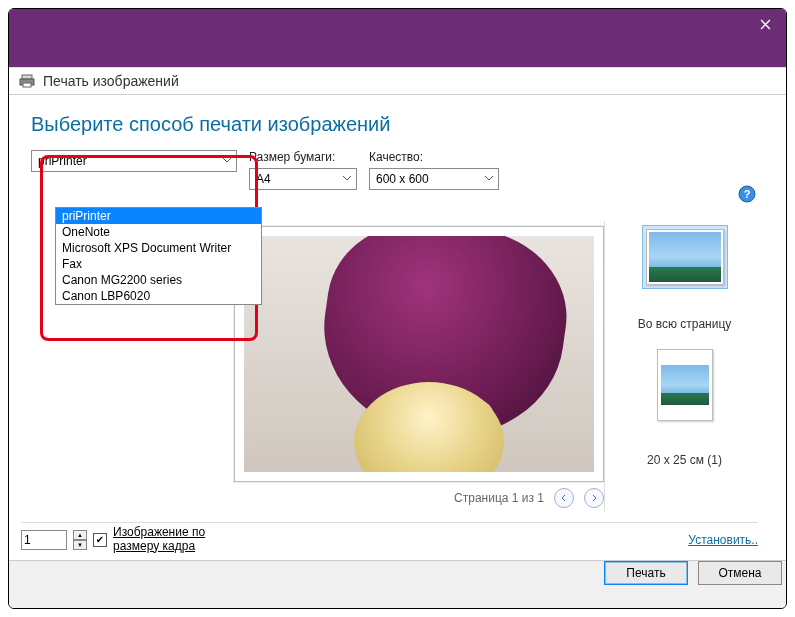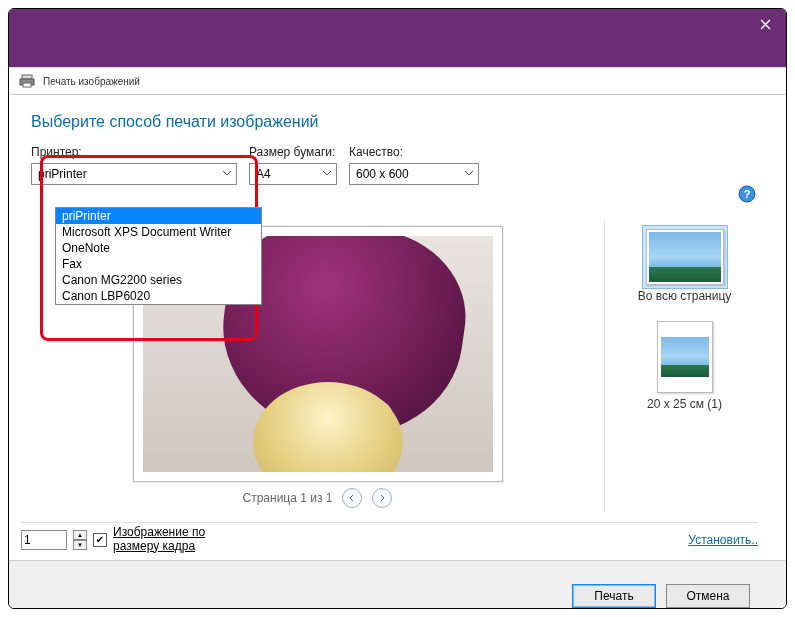--- a/index.html
+++ b/index.html
@@ -1,65 +1,65 @@
 <!DOCTYPE html>
 <html><head>
 <meta charset="utf-8">
 <style>
 * { box-sizing: border-box; margin: 0; padding: 0; font-family: "Segoe UI", Tahoma, sans-serif; }
 body { background: #fff; width: 795px; height: 617px; position: relative; overflow: hidden; }
 .outer { position: absolute; top: 8px; left: 8px; width: 779px; height: 601px; border: 1px solid #000; border-radius: 6px; overflow: hidden; }
 .titlebar { height: 58px; background: #6b2d73; display: flex; align-items: flex-start; justify-content: flex-end; }
 .close-btn { width: 42px; height: 30px; display: flex; align-items: center; justify-content: center; color: #fff; font-size: 14px; }
 .close-btn svg { width: 11px; height: 11px; }
-.headerband { height: 28px; background: #fff; border-top: 1px solid #ddd; border-bottom: 1px solid #ccc; display: flex; align-items: center; padding-left: 10px; gap: 8px; font-size: 10px; color: #333; text-align: right; }
+.headerband { height: 28px; background: #fff; border-top: 1px solid #ddd; border-bottom: 1px solid #ccc; display: flex; align-items: center; padding-left: 10px; gap: 8px; font-size: 14px; color: #333; text-align: right; }
 .printer-ico { width: 16px; height: 16px; }
 .instruction-area { padding: 18px 22px 14px 22px; }
-.instruction { color: #0a6ea6; font-size: 16px; }
+.instruction { color: #0a6ea6; font-size: 20px; }
 .controls-row { display: flex; gap: 12px; padding: 0 22px; position: relative; }
 .ctl { display: flex; flex-direction: column; gap: 4px; }
 .ctl label { font-size: 12px; color: #222; }
 .combo { height: 22px; border: 1px solid #8a8a8a; background: #fff; font-size: 12px; padding: 0 20px 0 6px; position: relative; display: flex; align-items: center; }
 .combo .chev { position: absolute; right: 4px; top: 4px; }
 .combo.c1 { width: 206px; }
-.combo.c2 { width: 88px; text-align: center; }
+.combo.c2 { width: 108px; text-align: center; }
 .combo.c3 { width: 130px; }
 .redbox { position: absolute; border: 3px solid #e50019; border-radius: 8px; pointer-events: none; }
 .rb1 { left: 40px; top: 155px; width: 218px; height: 186px; }
 .help-ico { position: absolute; right: 30px; top: 176px; width: 18px; height: 18px; }
 .dropdown { position: absolute; left: 46px; top: 198px; width: 207px; border: 1px solid #888; background: #fff; font-size: 12px; z-index: 10; }
 .dropdown .opt { padding: 1px 6px; white-space: nowrap; }
 .dropdown .opt.sel { background: #0a84ff; color: #fff; }
 .main-area { position: absolute; left: 22px; top: 212px; right: 22px; bottom: 96px; display: flex; }
-.preview-pane { flex: 1; display: flex; flex-direction: column; align-items: center; justify-content: flex-end; padding-bottom: 4px; }
+.preview-pane { flex: 1; display: flex; flex-direction: column; align-items: flex-end; justify-content: flex-end; padding-bottom: 4px; }
 .page { width: 370px; height: 256px; border: 1px solid #bbb; background: #fff; display: flex; align-items: center; justify-content: center; box-shadow: 0 0 0 1px #eee; }
 .art { position: relative; width: 350px; height: 236px; background: linear-gradient(180deg,#e9e4df 0%,#cfc7bf 100%); overflow: hidden; }
 .art .jacket { position: absolute; left: 80px; top: -10px; width: 240px; height: 210px; background: radial-gradient(ellipse at 40% 30%, #a0337b 0%, #6b1c52 60%, #3d0f30 100%); border-radius: 40% 40% 50% 50%; transform: rotate(8deg); }
 .art .hand { position: absolute; left: 190px; bottom: 36px; width: 60px; height: 40px; background: #e8c7b0; border-radius: 50%; }
 .art .hair { position: absolute; left: 110px; bottom: -30px; width: 150px; height: 120px; background: radial-gradient(circle at 50% 30%, #fff3c8 0%, #e6d185 50%, #c9b05c 100%); border-radius: 50%; }
 .pager { display: flex; align-items: center; gap: 10px; margin-top: 6px; font-size: 12px; color: #666; }
 .navbtn { width: 20px; height: 20px; border: 1px solid #aac; border-radius: 50%; display: flex; align-items: center; justify-content: center; background: #f6f9ff; }
 .layout-pane { width: 160px; border-left: 1px solid #ddd; overflow-y: scroll; padding: 4px 0; position: relative; }
 .layout-pane::-webkit-scrollbar { width: 16px; }
 .layout-pane::-webkit-scrollbar-track { background: #f0f0f0; }
 .layout-pane::-webkit-scrollbar-thumb { background: #c0c0c0; border: 1px solid #a0a0a0; }
-.layout-item { display: flex; flex-direction: column; align-items: center; margin-bottom: 14px; font-size: 12px; color: #333; }
+.layout-item { display: flex; flex-direction: column; align-items: center; margin-bottom: 14px; font-size: 12px; color: #333; gap: 28px; }
 .thumb-wrap { padding: 4px; }
 .layout-item.active .thumb-wrap { background: #cde6fb; border: 1px solid #7fbce8; padding: 3px; }
 .thumb { background: #fff; border: 1px solid #bbb; box-shadow: 1px 1px 2px rgba(0,0,0,.2); display: flex; align-items: center; justify-content: center; gap: 2px; }
 .sky { background: linear-gradient(180deg,#7fb9e8 0%,#a7d6f5 50%,#3b8fc7 100%); position: relative; }
 .sky::after { content: ""; position: absolute; bottom: 0; left: 0; right: 0; height: 30%; background: linear-gradient(180deg,#2a7a4d 0%,#1e5a3a 100%); }
 .bottom-row { position: absolute; left: 12px; right: 28px; bottom: 56px; height: 30px; display: flex; align-items: center; font-size: 12px; gap: 6px; border-top: 1px solid #ddd; padding-top: 4px; }
 .spin { width: 46px; height: 20px; border: 1px solid #888; font-size: 12px; padding: 0 2px; }
 .spin-btns { display: flex; flex-direction: column; }
 .sp { width: 14px; height: 10px; border: 1px solid #888; font-size: 6px; display: flex; align-items: center; justify-content: center; background: #f0f0f0; }
 .chk { width: 14px; height: 14px; border: 1px solid #555; display: flex; align-items: center; justify-content: center; font-size: 10px; }
 .fit-lbl { line-height: 1.1; text-decoration: underline; }
 .params { margin-left: auto; color: #0a6ea6; text-decoration: underline; }
-.button-row { position: absolute; left: 0; right: 0; bottom: 0; height: 48px; background: #f0f0f0; border-top: 1px solid #ccc; display: flex; align-items: flex-end; justify-content: flex-end; gap: 10px; padding-right: 36px; }
+.button-row { position: absolute; left: 0; right: 0; bottom: 0; height: 48px; background: #f0f0f0; border-top: 1px solid #ccc; display: flex; align-items: flex-start; justify-content: flex-end; gap: 10px; padding-right: 4px; }
 .wbtn { min-width: 84px; height: 24px; border: 1px solid #888; background: #e9e9e9; font-size: 12px; display: flex; align-items: center; justify-content: center; }
 .wbtn.primary { border: 1px solid #0a84ff; box-shadow: inset 0 0 0 1px #7fbce8; }
 </style>
 </head>
 <body>
 
 <div class="outer">
 
   <div class="titlebar">
     <div class="close-btn">
@@ -77,21 +77,20 @@
     </svg>
     <span>Печать изображений</span>
   </div>
 
   <div class="instruction-area">
     <div class="instruction">Выберите способ печати изображений</div>
   </div>
 
   <div class="controls-row">
     <div class="ctl">
-      <label>Принтер:</label>
       <div class="combo c1">
         <span>priPrinter</span>
         <svg class="chev" width="10" height="10" viewBox="0 0 10 10">
             <path d="M1 3 L5 7 L9 3" fill="none" stroke="#555"></path>
           </svg>
       </div>
     </div>
     <div class="ctl">
       <label>Размер бумаги:</label>
       <div class="combo c2">
@@ -112,22 +111,22 @@
     </div>
   </div>
 
   <svg class="help-ico" viewBox="0 0 18 18">
     <circle cx="9" cy="9" r="8" fill="#3d8fe0" stroke="#1a5fa0"></circle>
     <text x="9" y="13" text-anchor="middle" font-size="11" fill="#fff" font-weight="bold">?</text>
   </svg>
 
   <div class="dropdown" id="printer-dd">
       <div class="opt sel">priPrinter</div>
+      <div class="opt">OneNote</div>
       <div class="opt">Microsoft XPS Document Writer</div>
-      <div class="opt">OneNote</div>
       <div class="opt">Fax</div>
       <div class="opt">Canon MG2200 series</div>
       <div class="opt">Canon LBP6020</div>
     </div>
 
   <div class="main-area">
     <div class="preview-pane">
       <div class="page">
         <div class="art">
           <div class="jacket"></div>

